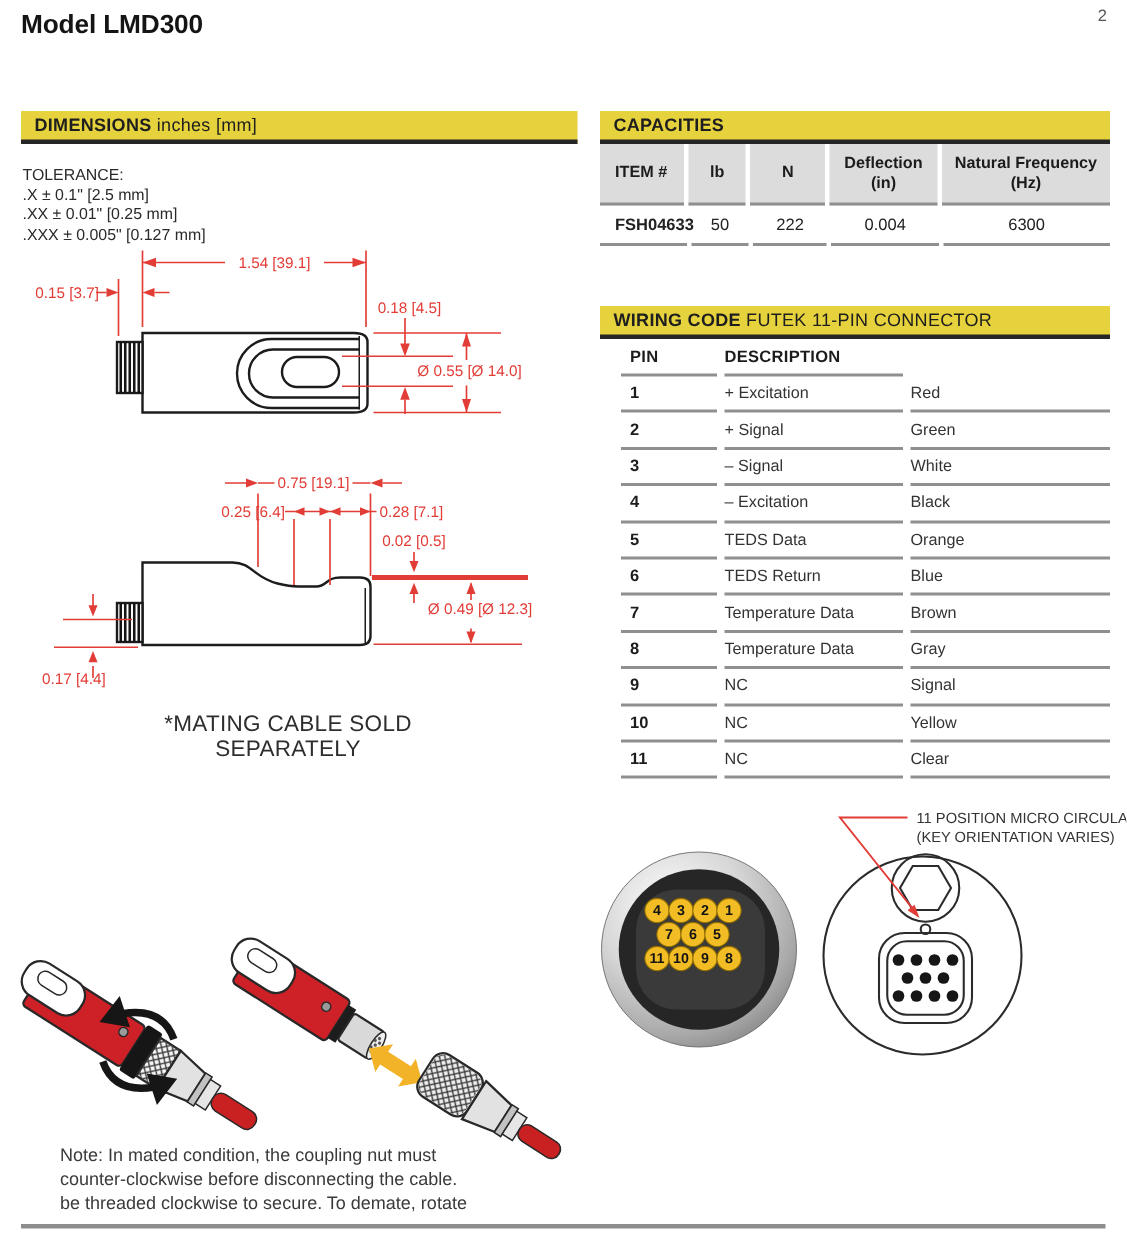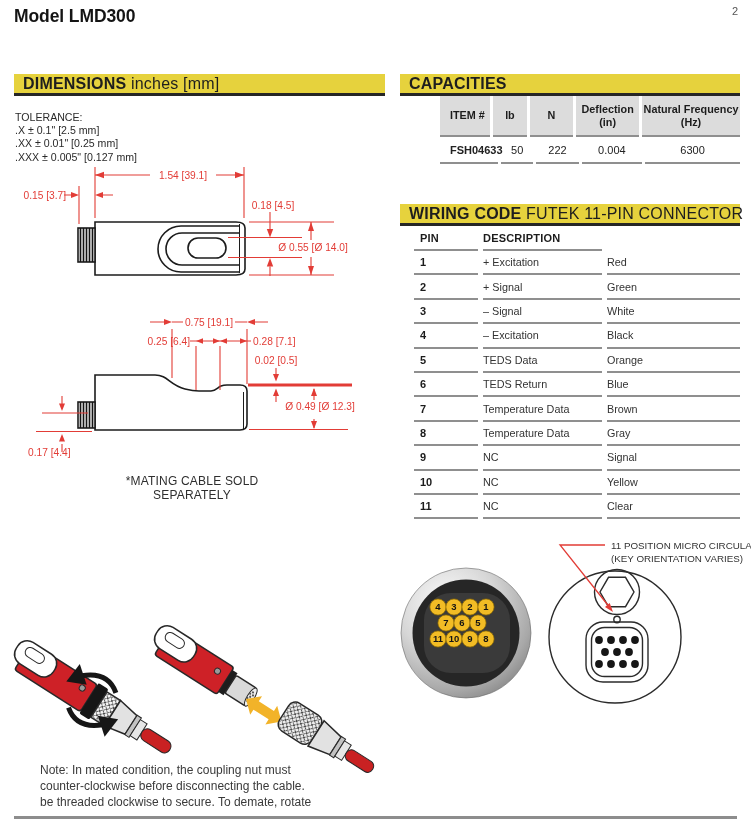--- a/index.html
+++ b/index.html
@@ -2,33 +2,33 @@
 <html><head>
 <meta charset="utf-8">
 <style>
   * { margin:0; padding:0; box-sizing:border-box; }
   html,body { background:#ffffff; }
   body { width:751px; height:823px; position:relative; font-family:"Liberation Sans",sans-serif; color:#222; overflow:hidden; }
 
   .title { position:absolute; left:14px; top:6px; font-size:17.5px; font-weight:bold; color:#141414; letter-spacing:-0.1px; }
   .pagenum { position:absolute; right:13px; top:5px; font-size:11px; color:#555; }
 
-  .bar { position:absolute; height:22px; background:#e6d23d; border-bottom:3px solid #262626; line-height:19px; padding-left:9px; font-size:16px; color:#1e1e1e; letter-spacing:0.2px; white-space:nowrap; }
+  .bar { position:absolute; height:22px; background:#e6d23d; border-bottom:3px solid #262626; line-height:19px; padding-left:9px; font-size:12px; color:#1e1e1e; letter-spacing:0.2px; white-space:nowrap; }
   .bar .b { font-weight:bold; }
   .bar-dim  { left:14px;  top:74px;  width:371px; }
   .bar-cap  { left:400px; top:74px;  width:340px; }
   .bar-wire { left:400px; top:204px; width:340px; }
 
   .tolerance { position:absolute; left:15px; top:111px; font-size:10.6px; line-height:13.2px; color:#2a2a2a; }
 
   .drawing { position:absolute; left:0; top:160px; }
-  .mating { position:absolute; left:92px; top:474px; width:200px; text-align:center; font-size:12px; color:#2e2e2e; letter-spacing:0.2px; }
+  .mating { position:absolute; left:92px; top:474px; width:200px; text-align:center; font-size:15px; color:#2e2e2e; letter-spacing:0.2px; }
 
   .cap-table { position:absolute; left:400px; top:96px; width:340px; }
-  .cap-head, .cap-row { display:flex; gap:3px;margin-left:40px; }
+  .cap-head, .cap-row { display:flex; gap:3px; }
   .cap-head .c { background:#dcdcdc; height:41px; display:flex; flex-direction:column; justify-content:center; align-items:center; font-weight:bold; font-size:10.8px; color:#1c1c1c; border-bottom:2px solid #8f8f8f; line-height:12.5px; text-align:center; }
   .cap-row .c { height:27px; display:flex; align-items:center; justify-content:center; border-bottom:2px solid #8f8f8f; font-size:11px; color:#222; }
   .c-item { width:58px; }
   .cap-head .c-item { align-items:flex-start; padding-left:10px; }
   .cap-row  .c-item { justify-content:flex-start; padding-left:10px; font-weight:bold; }
   .c-lb { width:40px; } .c-n { width:52px; } .c-defl { width:75px; } .c-freq { width:117px; }
 
   .wire-table { position:absolute; left:400px; top:227px; width:340px; }
   .w-row { display:grid; grid-template-columns:64px 119px 1fr; column-gap:5px; padding-left:14px; height:24.4px; }
   .w-row > div { border-bottom:2px solid #8f8f8f; display:flex; align-items:center; }

